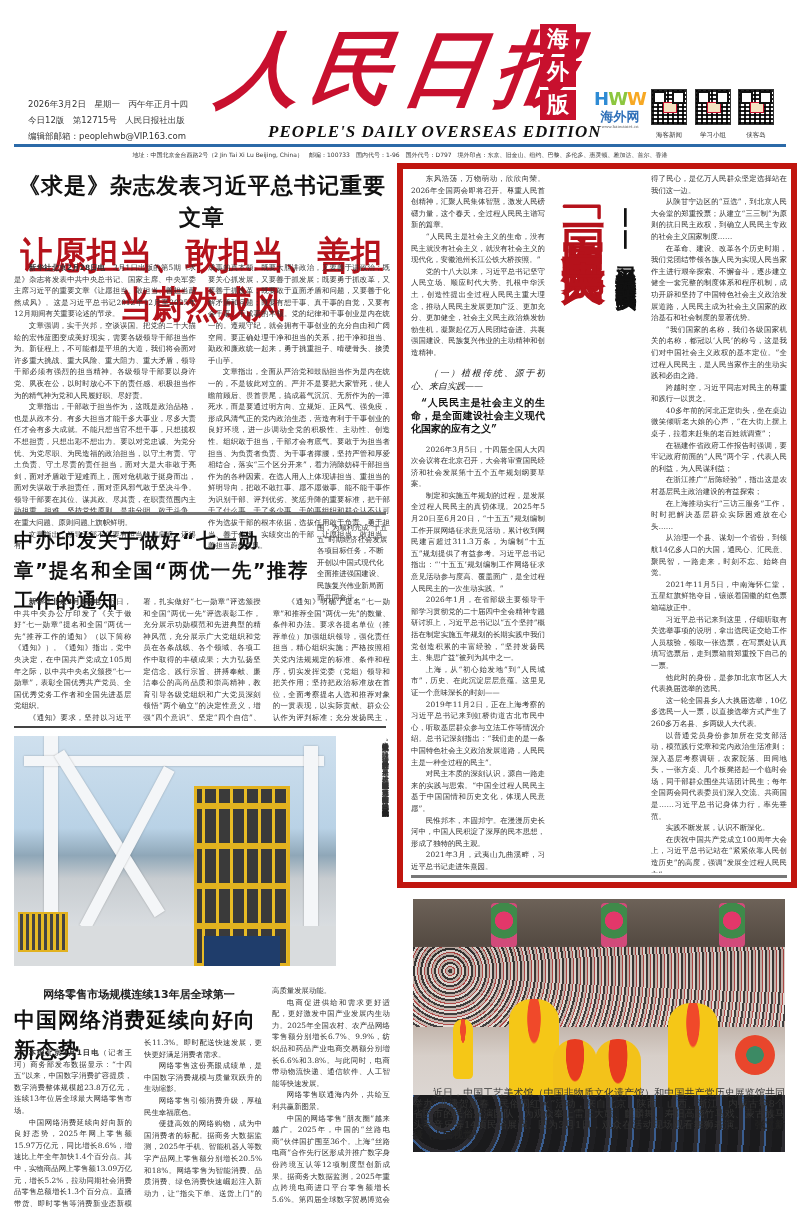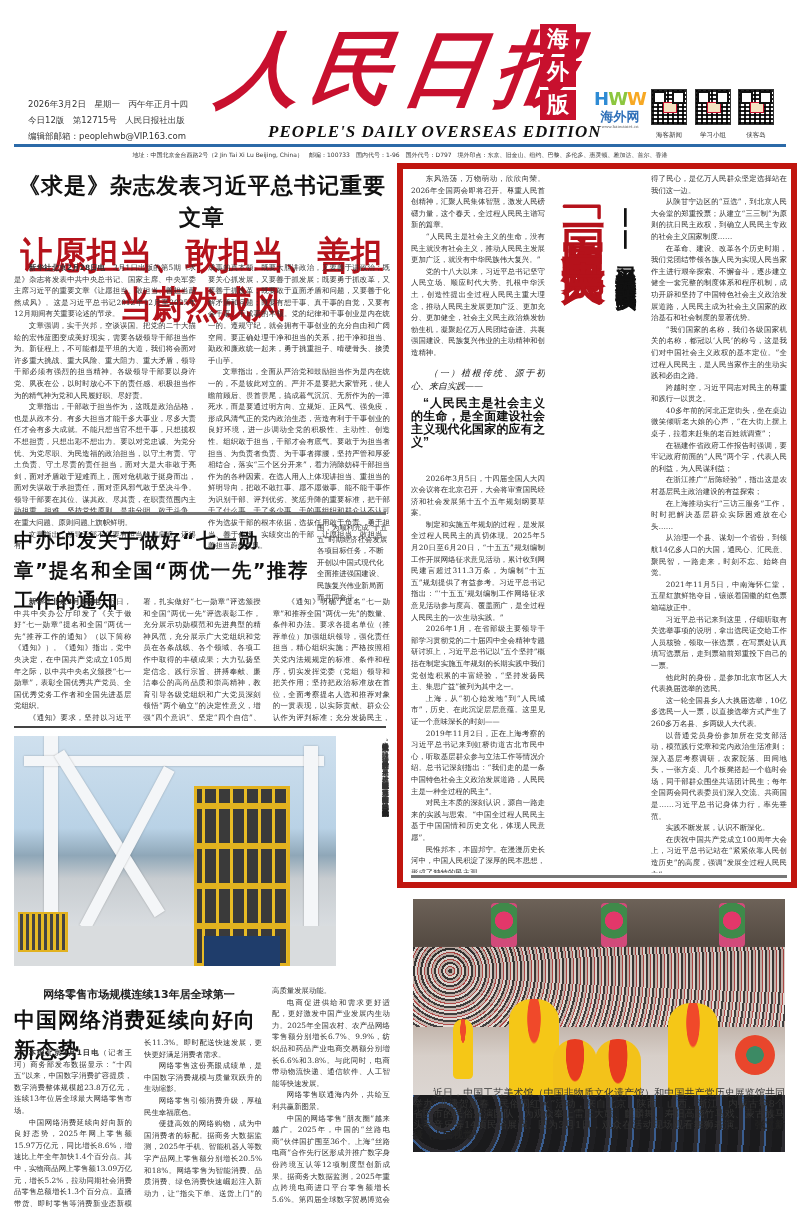--- a/index.html
+++ b/index.html
@@ -70,21 +70,21 @@
   .ecom .c2 { position: absolute; left: 130px; top: 52px; width: 118px; height: 160px; }
   .ecom .c3 { position: absolute; left: 258px; top: 0; width: 118px; height: 222px; }
 
   
   .feature { position: absolute; left: 397px; top: 163px; width: 400px; height: 725px; border: 6px solid #c0160f; background: #fff; }
   .feature-inner { position: absolute; left: 0; top: 0; width: 388px; height: 713px; }
   .feature .fcol { position: absolute; font-size: 7.4px; line-height: 11.6px; color: #333; text-align: justify; overflow: hidden; }
   .feature .fcol p { text-indent: 2em; }
   .fcol-left { left: 8px; top: 4px; width: 134px; height: 700px; }
   .fcol-right { left: 248px; top: 4px; width: 136px; height: 700px; }
-  .pull-quote { font-family: Liberation Sans, sans-serif; font-weight: bold; font-size: 12px; line-height: 13px; color: #111; margin: 4px 0 24px; text-indent: 1em; }
+  .pull-quote { font-family: Liberation Mono, monospace; font-weight: bold; font-size: 10px; line-height: 13px; color: #111; margin: 4px 0 8px; text-indent: 1em; }
   .section-head { font-size: 9px; line-height: 13px; color: #222; font-style: italic; margin: 8px 0 4px; text-indent: 2em; }
   .big-title { position: absolute; left: 157px; top: 22px; width: 48px; writing-mode: vertical-rl; font-family: "DejaVu Serif", serif; font-weight: bold; color: #b5121b; font-size: 44px; line-height: 48px; letter-spacing: 4px; }
   .sub-title { position: absolute; left: 208px; top: 38px; width: 28px; writing-mode: vertical-rl; font-family: "DejaVu Sans", sans-serif; font-weight: bold; color: #111; font-size: 21px; line-height: 26px; letter-spacing: 1px; }
   .feature-rule { position: absolute; left: 8px; bottom: 4px; width: 376px; height: 3px; background: #777; }
 
   
   .lion-photo { position: absolute; left: 413px; top: 899px; width: 372px; height: 253px; overflow: hidden;
     background: linear-gradient(180deg, #6d6258 0%, #544a42 18%, #8b7c70 30%, #b7a79c 44%, #d7cfc9 62%, #dcd6d2 78%, #2b2a2c 86%, #1d1c1f 100%); }
   .banner { position: absolute; top: 4px; width: 26px; height: 44px; border-radius: 4px;
     background: radial-gradient(circle at 50% 40%, #e2376a 0 30%, #3f8a4a 32% 60%, #d24a7a 62%); }
@@ -212,21 +212,21 @@
     <p>电商促进供给和需求更好适配，更好激发中国产业发展内生动力。2025年全国农村、农产品网络零售额分别增长6.7%、9.9%，纺织品和药品产业电商交易额分别增长6.6%和3.8%。与此同时，电商带动物流快递、通信软件、人工智能等快速发展。</p>
     <p>网络零售联通海内外，共绘互利共赢新图景。</p>
     <p>中国的网络零售“朋友圈”越来越广。2025年，中国的“丝路电商”伙伴国扩围至36个。上海“丝路电商”合作先行区形成并推广数字身份跨境互认等12项制度型创新成果。据商务大数据监测，2025年重点跨境电商进口平台零售额增长5.6%。第四届全球数字贸易博览会吸引154个国家和地区1812家企业参展，规模再创新高，首发、首秀和首展382项，增长近90%，为促进普惠共赢的经济全球化作出电商贡献。</p>
   </div>
 </article>
 
 <section class="feature">
   <div class="feature-inner">
     <div class="fcol fcol-left">
       <p>东风浩荡，万物萌动，欣欣向荣。2026年全国两会即将召开。尊重人民首创精神，汇聚人民集体智慧，激发人民磅礴力量，这个春天，全过程人民民主谱写新的篇章。</p>
-      <p>“人民民主是社会主义的生命，没有民主就没有社会主义，推动人民民主发展更加广泛，就没有中华民族伟大复兴。”</p>
+      <p>“人民民主是社会主义的生命，没有民主就没有社会主义，就没有社会主义的现代化，安徽池州长江公铁大桥按照。”</p>
       <p>党的十八大以来，习近平总书记坚守人民立场、顺应时代大势、扎根中华沃土，创造性提出全过程人民民主重大理念，推动人民民主发展更加广泛、更加充分、更加健全，社会主义民主政治焕发勃勃生机，凝聚起亿万人民团结奋进、共襄强国建设、民族复兴伟业的主动精神和创造精神。</p>
       <div class="section-head">（一）植根传统、源于初心、来自实践——</div>
       <div class="pull-quote">“人民民主是社会主义的生命，是全面建设社会主义现代化国家的应有之义”</div>
       <p>2026年3月5日，十四届全国人大四次会议将在北京召开，大会将审查国民经济和社会发展第十五个五年规划纲要草案。</p>
       <p>制定和实施五年规划的过程，是发展全过程人民民主的真切体现。2025年5月20日至6月20日，“十五五”规划编制工作开展网络征求意见活动，累计收到网民建言超过311.3万条，为编制“十五五”规划提供了有益参考。习近平总书记指出：“‘十五五’规划编制工作网络征求意见活动参与度高、覆盖面广，是全过程人民民主的一次生动实践。”</p>
       <p>2026年1月，在省部级主要领导干部学习贯彻党的二十届四中全会精神专题研讨班上，习近平总书记以“五个坚持”概括在制定实施五年规划的长期实践中我们党创造积累的丰富经验，“坚持发扬民主、集思广益”被列为其中之一。</p>
       <p>上海，从“初心始发地”到“人民城市”，历史、在此沉淀层层意蕴。这里见证一个意味深长的时刻——</p>
       <p>2019年11月2日，正在上海考察的习近平总书记来到虹桥街道古北市民中心，听取基层群众参与立法工作等情况介绍。总书记深刻指出：“我们走的是一条中国特色社会主义政治发展道路，人民民主是一种全过程的民主”。</p>
       <p>对民主本质的深刻认识，源自一路走来的实践与思索。“中国全过程人民民主基于中国国情和历史文化，体现人民意愿”。</p>
       <p>民惟邦本，本固邦宁。在漫漫历史长河中，中国人民积淀了深厚的民本思想，形成了独特的民主观。</p>

